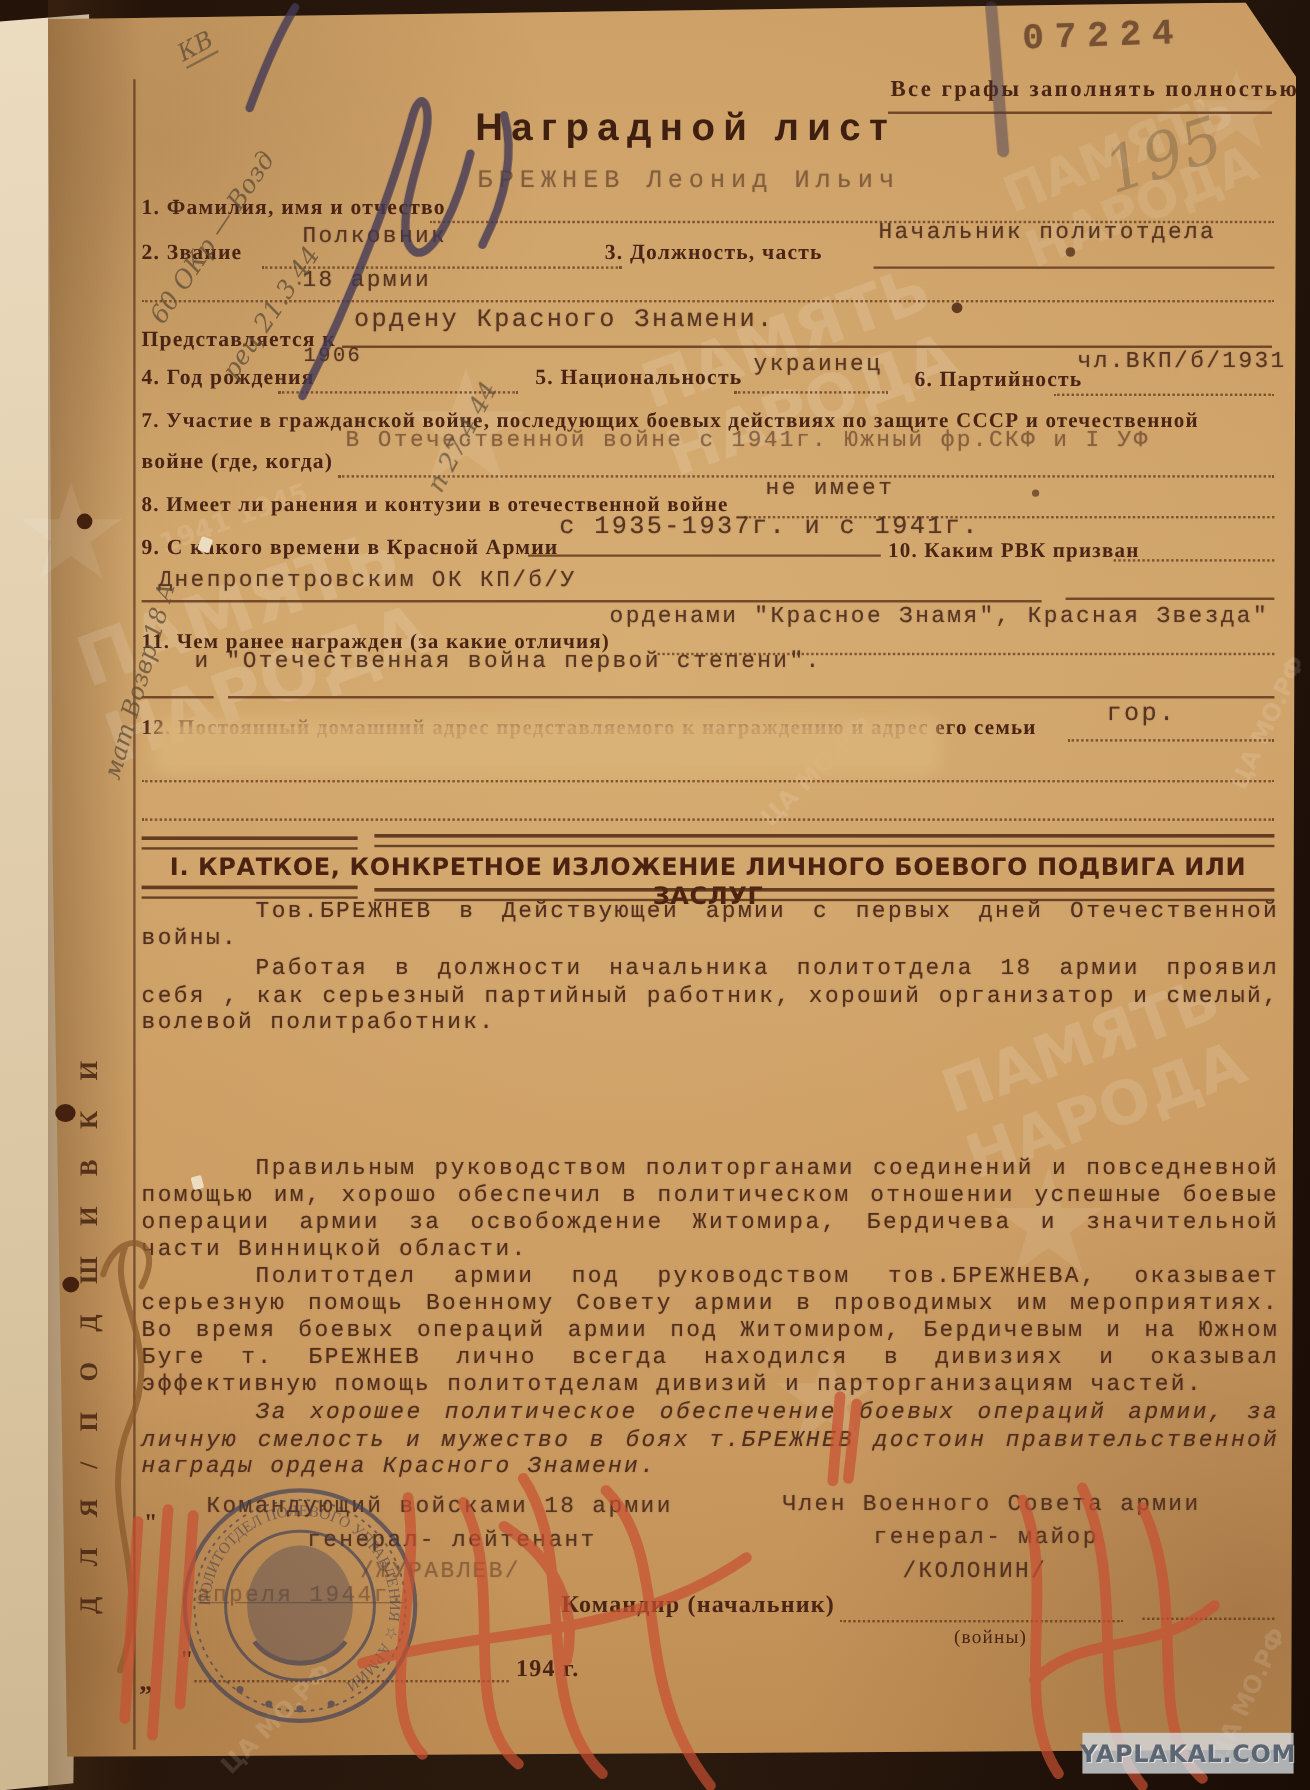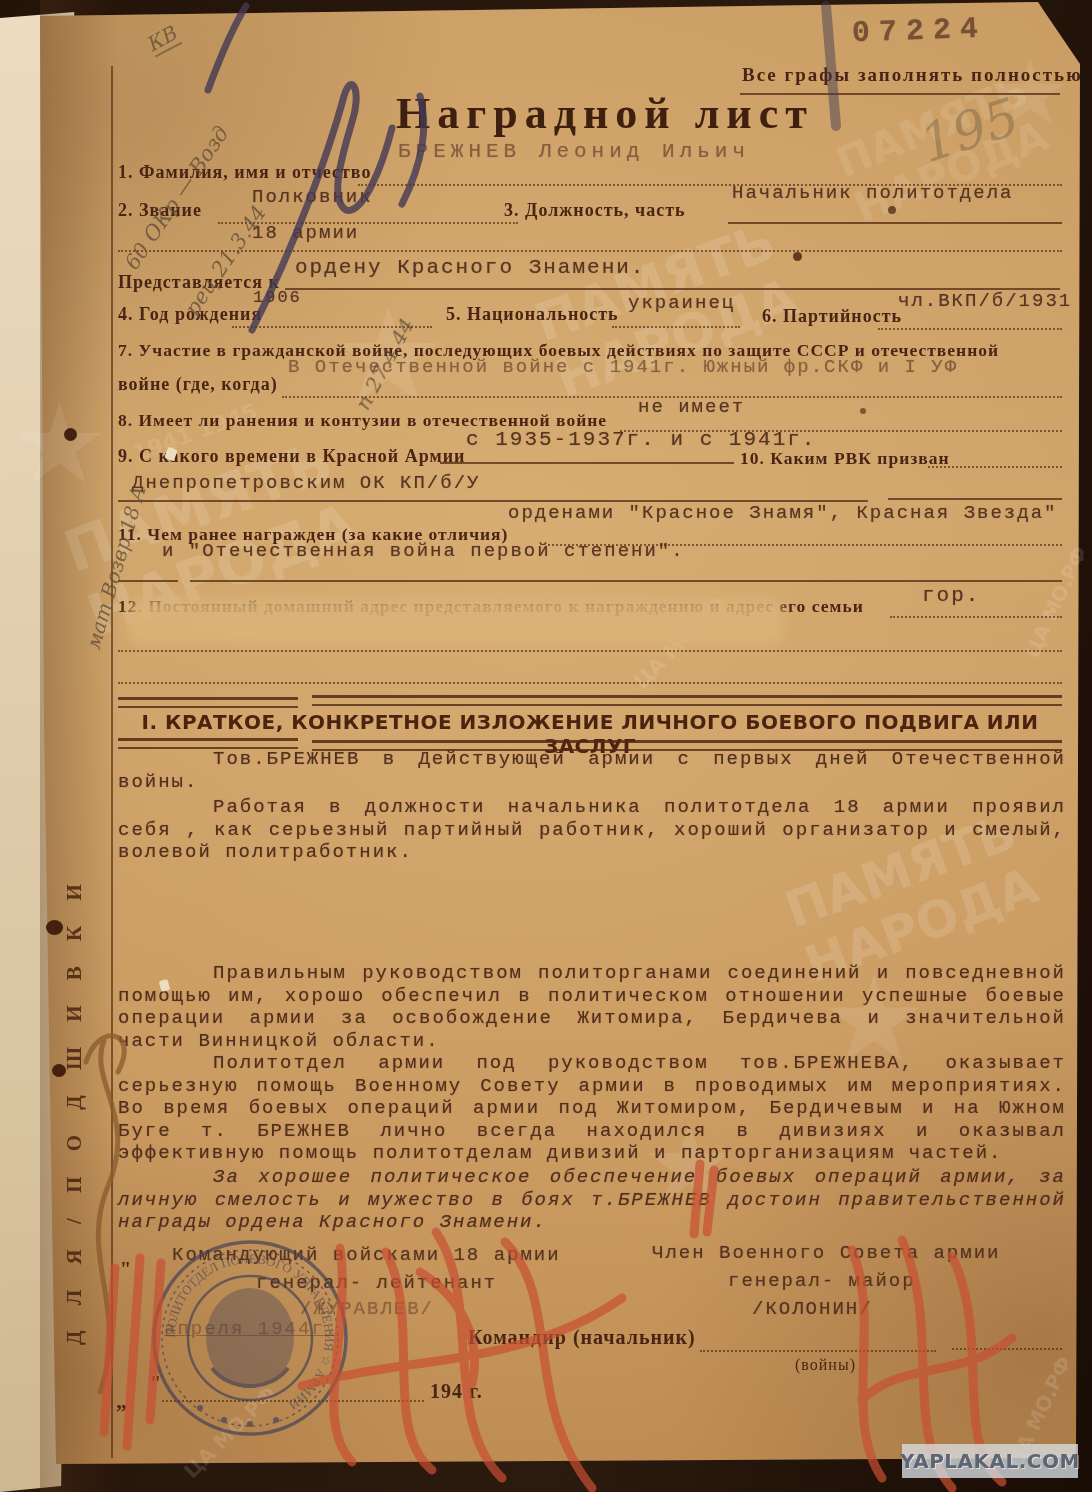--- a/index.html
+++ b/index.html
@@ -70,21 +70,21 @@
   <div class="star" style="left:820px;top:950px;font-size:120px;">★</div>
   <div class="star" style="left:990px;top:40px;font-size:90px;">★</div>
   <div class="star" style="left:640px;top:1100px;font-size:110px;">★</div>
 
   <div style="position:absolute;left:111px;top:66px;height:1392px;border-left:2px solid rgba(70,35,18,.6);"></div>
   <div class="f-print" style="left:62px;top:1345px;transform:rotate(-90deg);transform-origin:0 0;font-size:21px;letter-spacing:10px;color:rgba(70,35,18,.85);">Д Л Я  /  П О Д Ш И В К И</div>
 
   <div class="f-typed" style="left:852px;top:14px;font-size:30px;letter-spacing:9px;opacity:.72;transform:rotate(-2deg);font-weight:bold;">07224</div>
   <div class="f-print" style="left:742px;top:64px;font-size:19px;letter-spacing:2px;">Все графы заполнять полностью</div>
   <div class="ln solid" style="left:740px;top:93px;width:320px;"></div>
-  <div style="position:absolute;left:396px;top:88px;font-family:Liberation Serif, serif;font-weight:bold;font-size:44px;letter-spacing:7px;color:#3f2010;">Наградной лист</div>
+  <div style="position:absolute;left:396px;top:88px;font-family:Liberation Sans, sans-serif;font-weight:bold;font-size:32px;letter-spacing:7px;color:#3f2010;">Наградной лист</div>
   <div class="f-typed dim" style="left:398px;top:140px;font-size:21px;letter-spacing:5px;">БРЕЖНЕВ  Леонид  Ильич</div>
   <div class="pencil" style="left:920px;top:100px;font-size:52px;transform:rotate(-18deg);opacity:.45;">195</div>
 
   <div class="f-print" style="left:118px;top:162px;">1. Фамилия, имя и отчество</div>
   <div class="ln" style="left:358px;top:184px;width:704px;"></div>
 
   <div class="f-typed" style="left:252px;top:186px;">Полковник</div>
   <div class="f-print" style="left:118px;top:200px;">2. Звание</div>
   <div class="ln" style="left:218px;top:222px;width:300px;"></div>
   <div class="f-typed" style="left:732px;top:182px;">Начальник  политотдела</div>

